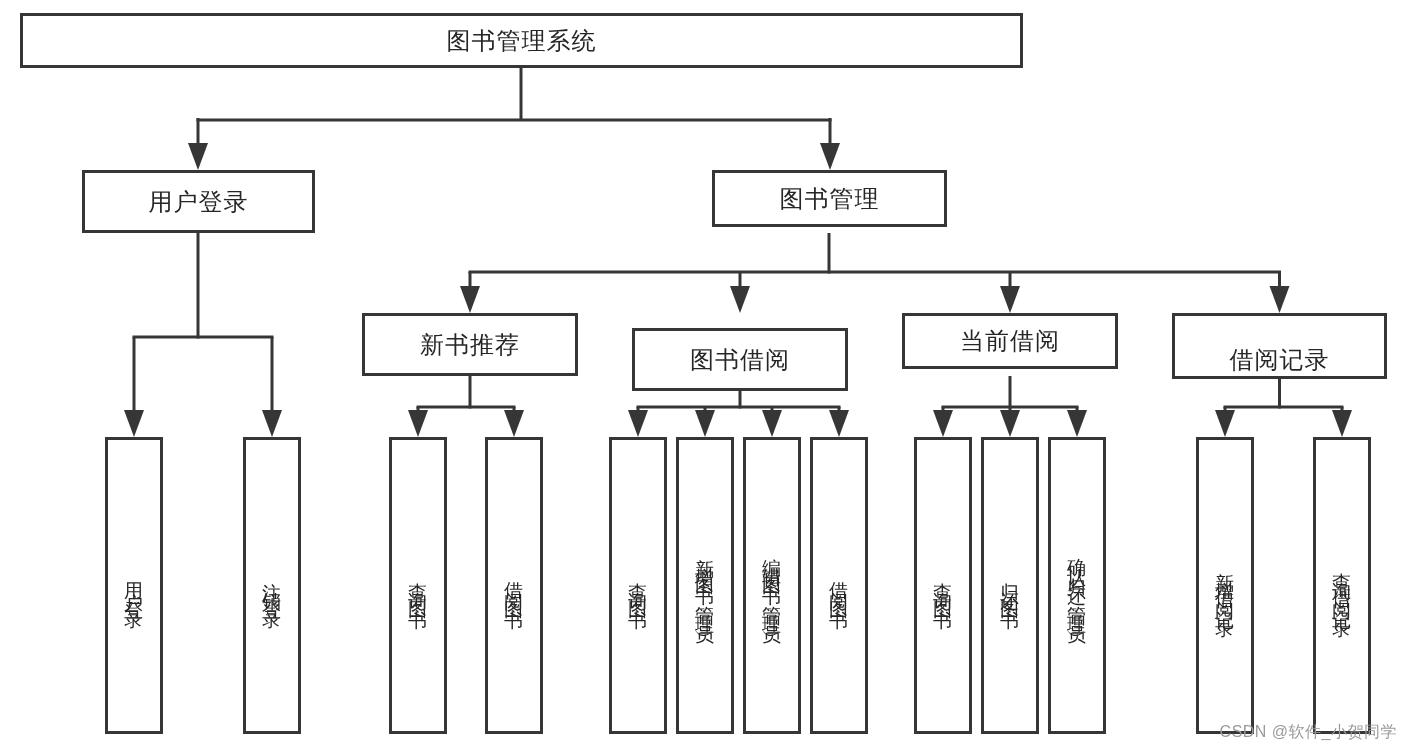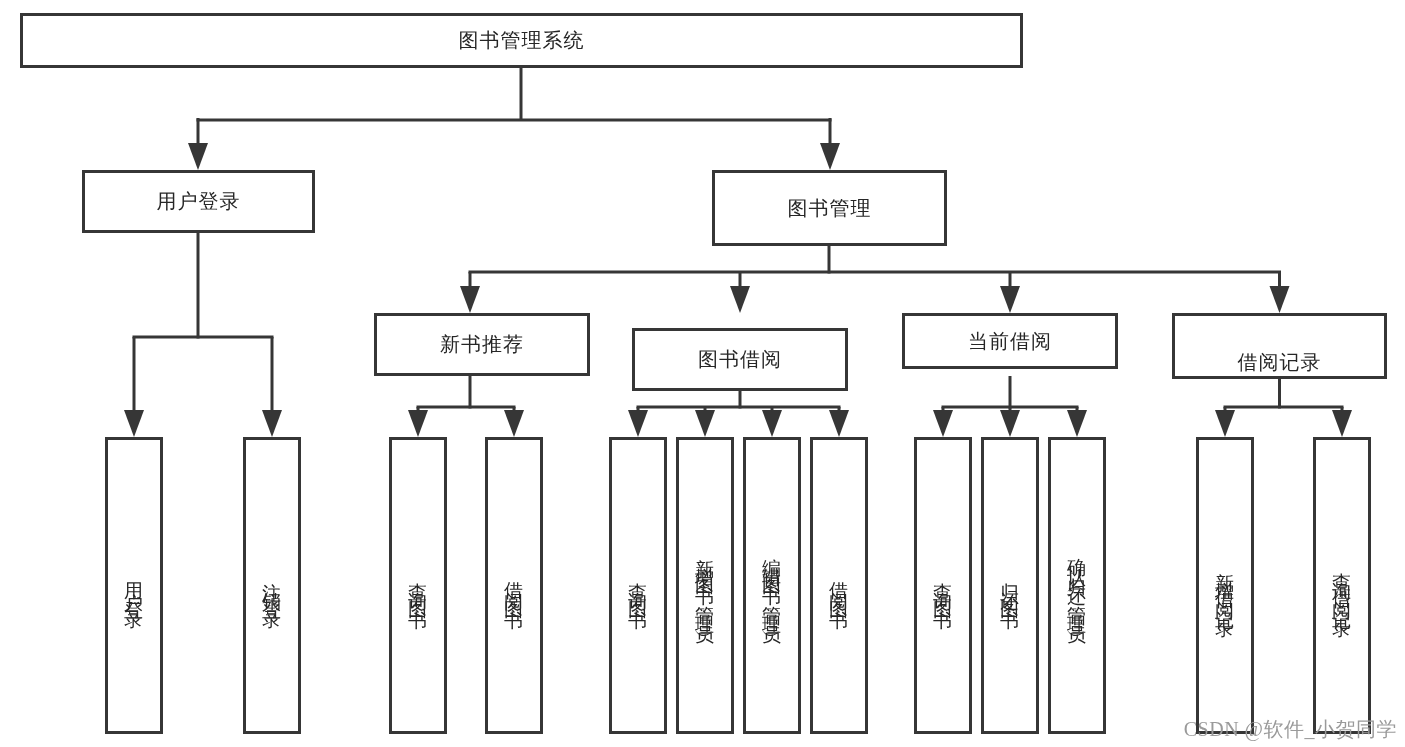--- a/index.html
+++ b/index.html
@@ -20,46 +20,45 @@
     position: absolute;
     box-sizing: border-box;
     background: #ffffff;
     border: 3px solid #363636;
     display: flex;
     align-items: center;
     justify-content: center;
     color: #262626;
   }
   .hbox {
-    font-size: 20px;
+    font-size: 24px;
     letter-spacing: 1px;
     white-space: nowrap;
   }
   .vbox {
     width: 58px;
     top: 437px;
     height: 297px;
     font-size: 19px;
   }
   .vbox .vtext {
     writing-mode: vertical-rl;
     text-orientation: mixed;
     letter-spacing: 0.5em;
     line-height: 1;
     white-space: nowrap;
   }
   .watermark {
     position: absolute;
     right: 8px;
     bottom: 4px;
-    font-size: 20px;
+    font-size: 16px;
     color: #9a9a9a;
     letter-spacing: 0.5px;
     white-space: nowrap;
-    font-family: Liberation Serif, serif;
   }
 </style>
 </head>
 <body>
 
 <div class="stage">
 
   <svg class="wires" viewBox="0 0 1405 747" xmlns="http://www.w3.org/2000/svg">
     <g stroke="#363636" stroke-width="3" fill="none">
 
@@ -133,25 +132,25 @@
     </g>
   </svg>
 
   <div class="box hbox" style="left:20px; top:13px; width:1003px; height:55px;">
     <span>图书管理系统</span>
   </div>
 
   <div class="box hbox" style="left:82px; top:170px; width:233px; height:63px;">
     <span>用户登录</span>
   </div>
-  <div class="box hbox" style="left:712px; top:170px; width:235px; height:76px;">
+  <div class="box hbox" style="left:712px; top:170px; width:235px; height:57px;">
     <span>图书管理</span>
   </div>
 
-  <div class="box hbox" style="left:374px; top:313px; width:216px; height:63px;">
+  <div class="box hbox" style="left:362px; top:313px; width:216px; height:63px;">
     <span>新书推荐</span>
   </div>
   <div class="box hbox" style="left:632px; top:328px; width:216px; height:63px;">
     <span>图书借阅</span>
   </div>
   <div class="box hbox" style="left:902px; top:313px; width:216px; height:56px;">
     <span>当前借阅</span>
   </div>
   <div class="box hbox" style="left:1172px; top:313px; width:215px; height:66px;align-items:flex-end;">
     <span>借阅记录</span>

